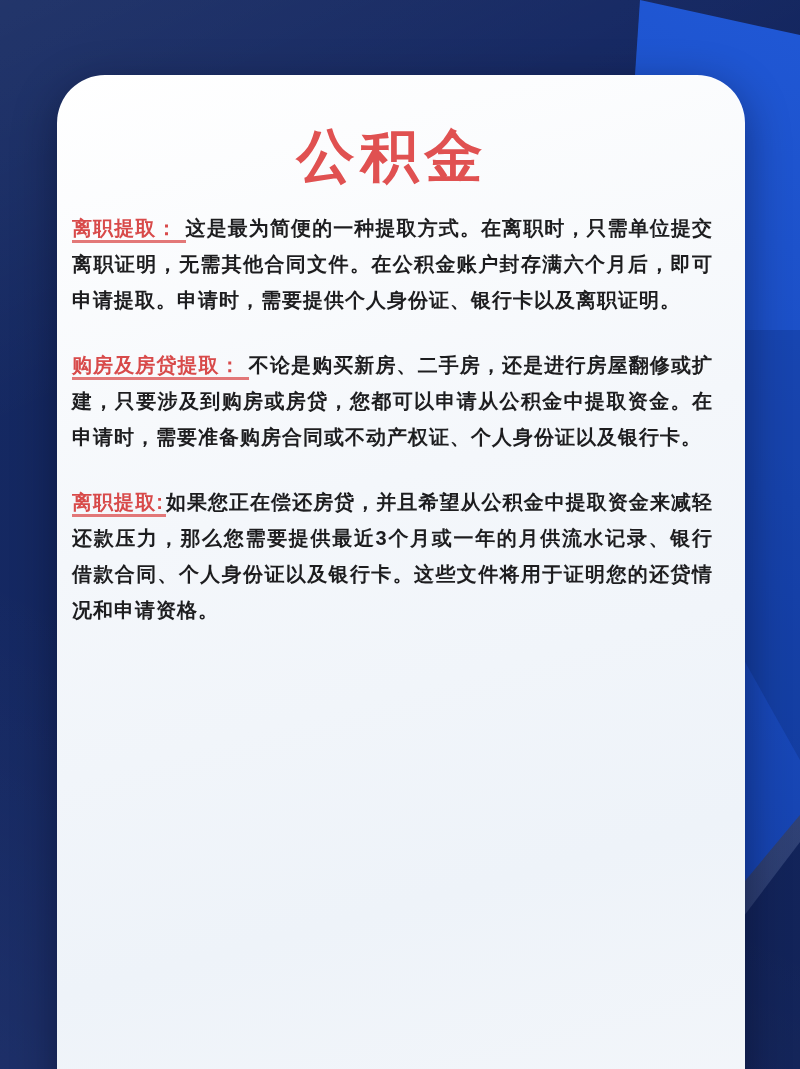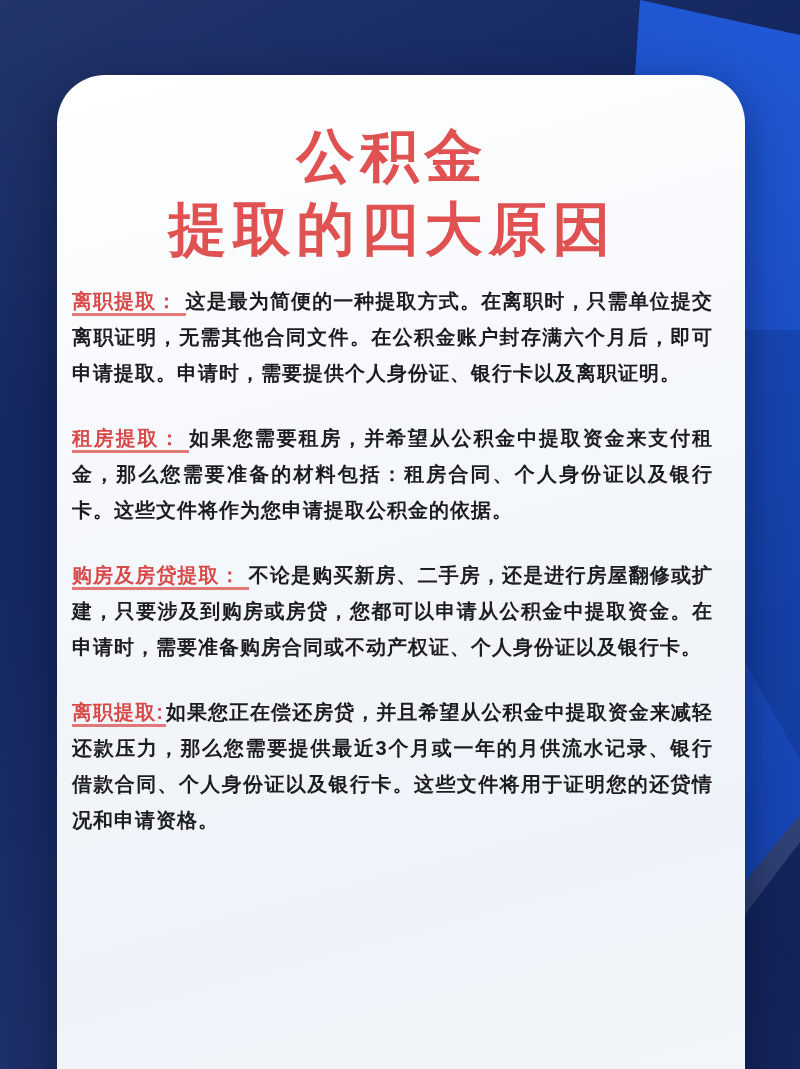--- a/index.html
+++ b/index.html
@@ -111,31 +111,27 @@
   <div class="bg-base"></div>
   <div class="bg-sheen"></div>
   <div class="bg-bright"></div>
   <div class="bg-bright-inner"></div>
   <div class="bg-edge-glint"></div>
 </div>
 
 <div class="card">
   <h1 class="title">
     <span>公积金</span><br>
-    <span>提取的四大原因</span>
   </h1>
 
   <div class="sections">
     <p class="section">
       <span class="heading">离职提取：</span><span class="body-text">这是最为简便的一种提取方式。在离职时，只需单位提交离职证明，无需其他合同文件。在公积金账户封存满六个月后，即可申请提取。申请时，需要提供个人身份证、银行卡以及离职证明。</span>
     </p>
 
-    <p class="section">
-      <span class="heading">租房提取：</span><span class="body-text">如果您需要租房，并希望从公积金中提取资金来支付租金，那么您需要准备的材料包括：租房合同、个人身份证以及银行卡。这些文件将作为您申请提取公积金的依据。</span>
-    </p>
 
     <p class="section">
       <span class="heading">购房及房贷提取：</span><span class="body-text">不论是购买新房、二手房，还是进行房屋翻修或扩建，只要涉及到购房或房贷，您都可以申请从公积金中提取资金。在申请时，需要准备购房合同或不动产权证、个人身份证以及银行卡。</span>
     </p>
 
     <p class="section">
       <span class="heading tight">离职提取:</span><span class="body-text">如果您正在偿还房贷，并且希望从公积金中提取资金来减轻还款压力，那么您需要提供最近3个月或一年的月供流水记录、银行借款合同、个人身份证以及银行卡。这些文件将用于证明您的还贷情况和申请资格。</span>
     </p>
   </div>
 </div>

